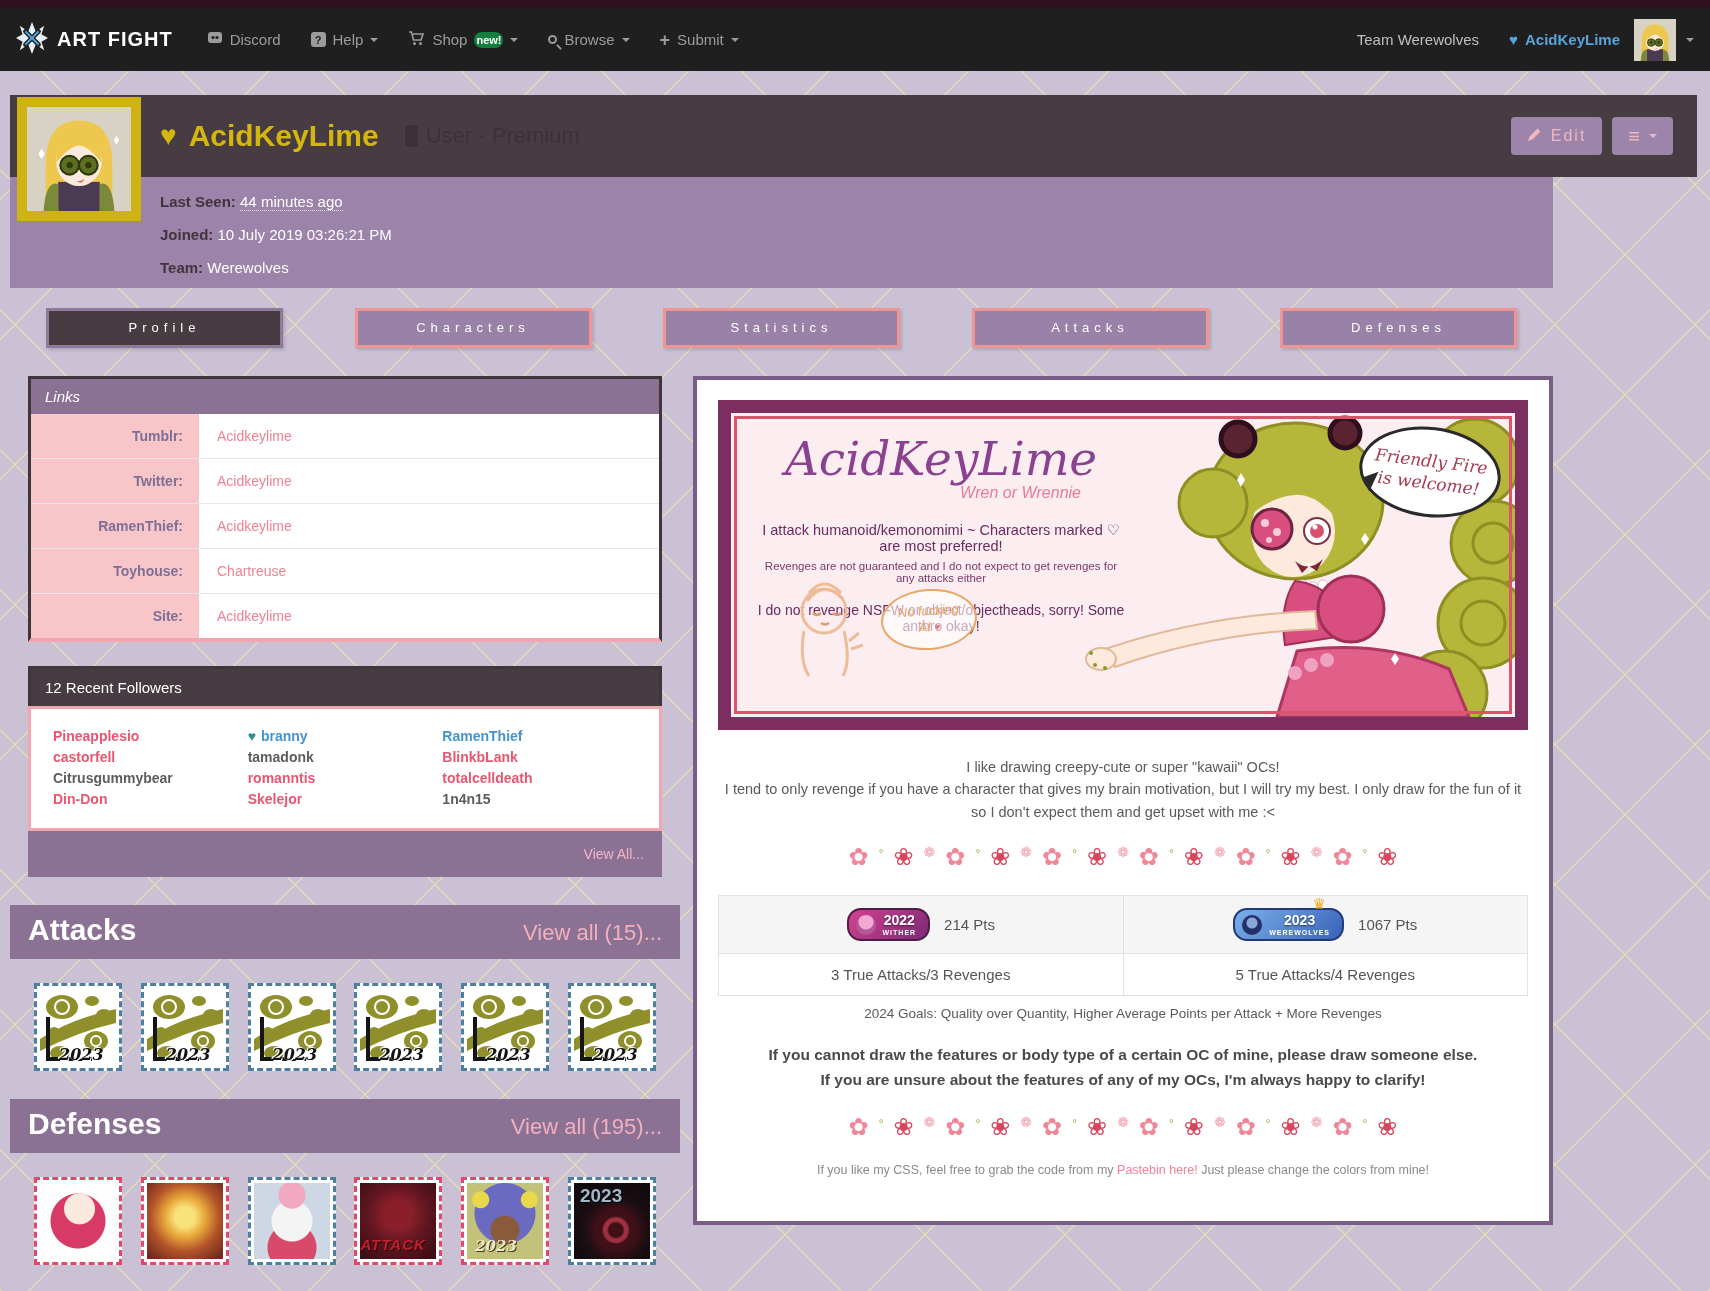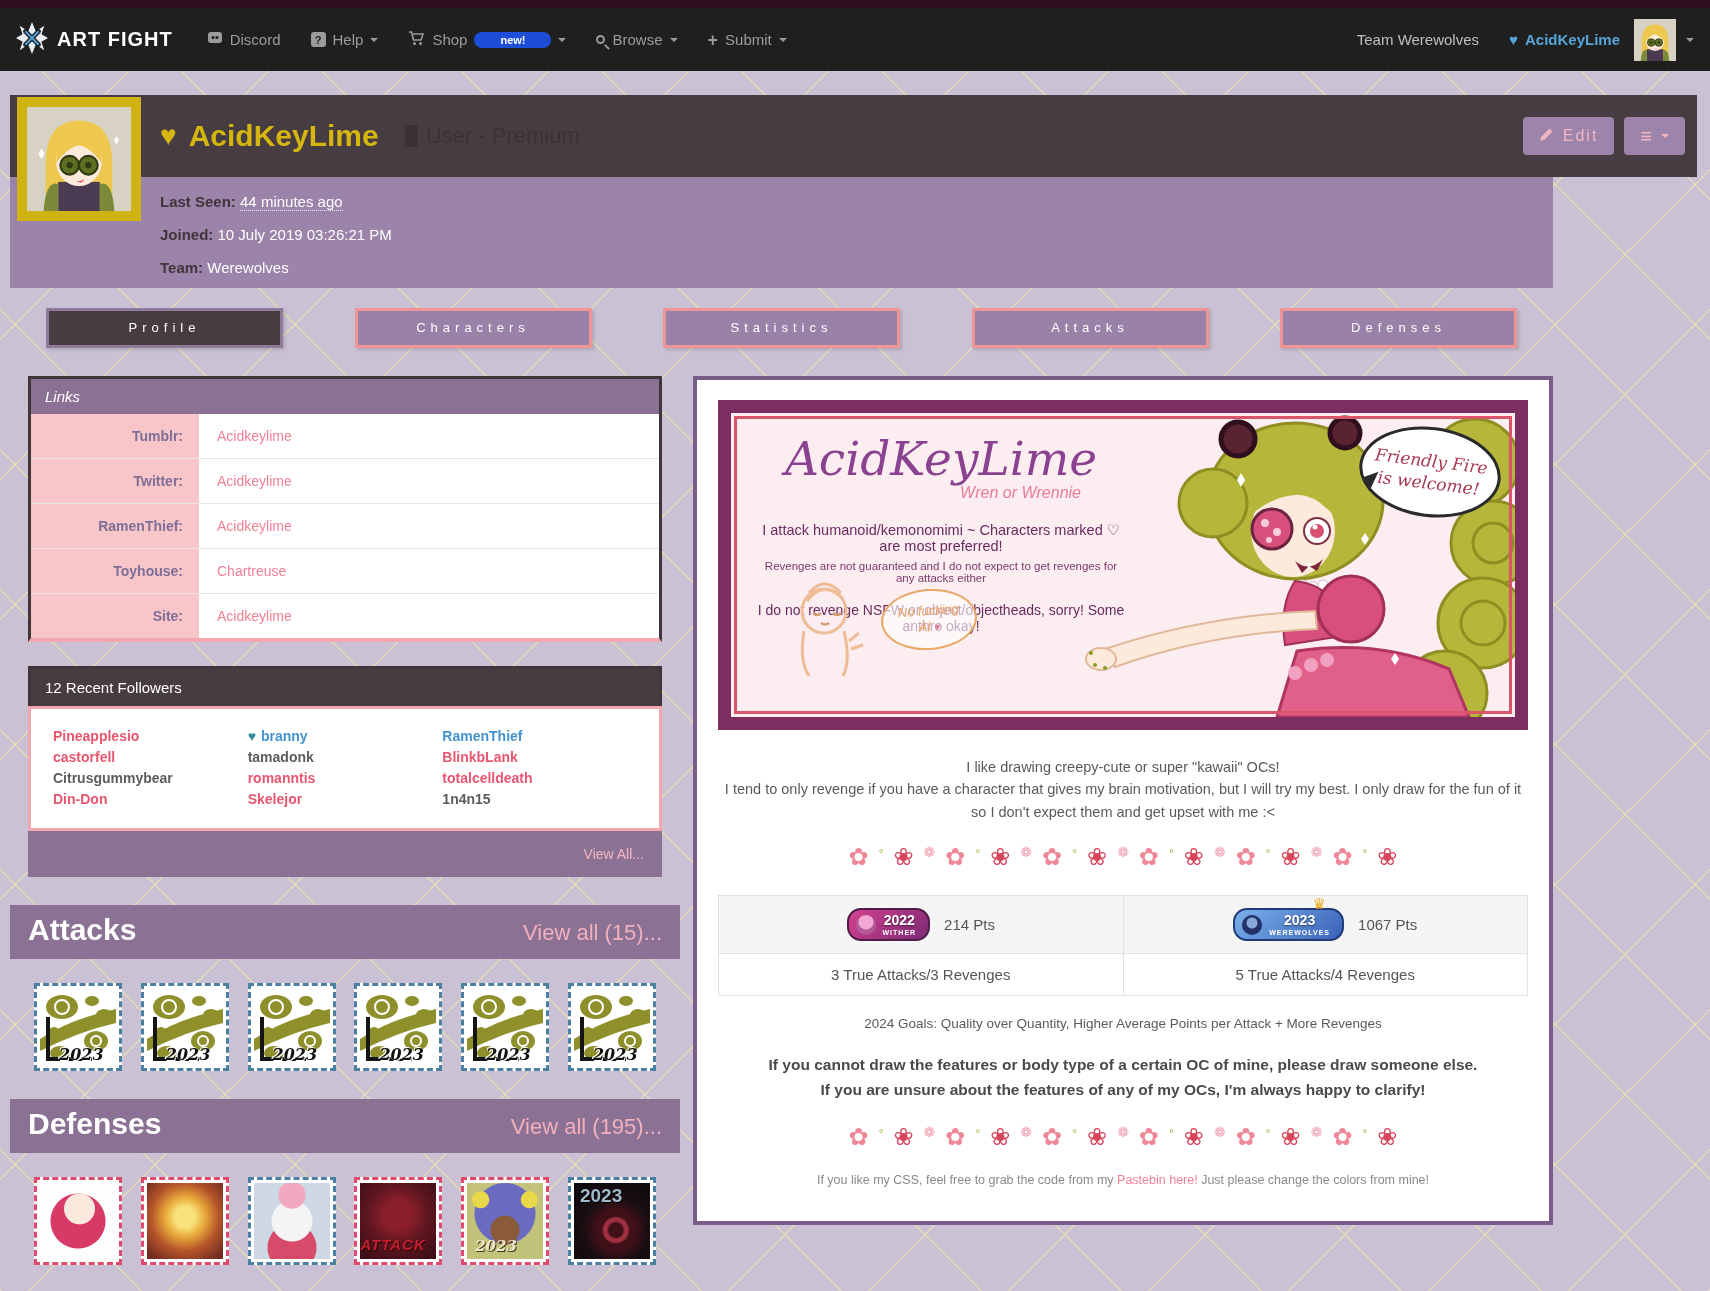--- a/index.html
+++ b/index.html
@@ -11,41 +11,41 @@
       repeating-linear-gradient(45deg, rgba(233,226,174,.75) 0 2px, transparent 2px 99px),
       repeating-linear-gradient(-45deg, rgba(233,226,174,.75) 0 2px, transparent 2px 99px);
   }
   
   .topstrip { height:8px; background:#2f0f1d; }
   .navbar { height:63px; background:#1f1f1f; display:flex; align-items:center; padding:0 16px; }
   .brand { display:flex; align-items:center; gap:9px; margin-right:34px; }
   .brand-text { color:#fff; font-size:20px; letter-spacing:1px; font-weight:bold; }
   .nav-item { color:#9b9b9b; font-size:15px; margin-right:30px; display:flex; align-items:center; gap:7px; cursor:pointer; }
   .caret { width:0; height:0; border:4px solid transparent; border-top-color:#9b9b9b; margin-top:4px; }
-  .newpill { background:#1d4ed8; color:#fff; font-size:11px; font-weight:bold; padding:2px 26px; border-radius:10px;text-align:center; }
+  .newpill { background:#15803d; color:#fff; font-size:11px; font-weight:bold; padding:2px 2px; border-radius:10px;text-align:center; }
   .help-box { background:#9b9b9b; color:#1f1f1f; width:15px; height:15px; border-radius:3px; font-weight:bold; font-size:11px; display:inline-flex; align-items:center; justify-content:center; }
   .plus-glyph { color:#9b9b9b; font-size:18px; font-weight:bold; line-height:1; }
   .search-glyph { width:9px; height:9px; border:2px solid #9b9b9b; border-radius:50%; position:relative; display:inline-block; }
   .search-glyph::after { content:""; position:absolute; width:2px; height:6px; background:#9b9b9b; left:8px; top:7px; transform:rotate(-45deg); }
   .nav-spacer { flex:1; }
   .nav-team { color:#bfbfbf; font-size:15px; margin-right:30px; cursor:pointer; }
   .nav-user { color:#56a5da; font-size:15px; font-weight:bold; display:flex; align-items:center; gap:7px; cursor:pointer; }
   .nav-user .hrt { font-size:15px; }
   .nav-avatar { width:42px; height:42px; margin:0 10px 0 14px; cursor:pointer; overflow:hidden; }
   
   .page { position:relative; margin:24px 0 0 10px; width:1687px; }
   .profile-header { height:82px; background:#473c42; display:flex; align-items:center; position:relative; }
   .avatar-frame { position:absolute; left:7px; top:2px; width:124px; height:124px; background:#cfb312; padding:10px; z-index:5; }
   .avatar-frame svg { display:block; }
   .ph-title { margin-left:150px; display:flex; align-items:center; gap:12px; }
   .ph-heart { color:#d4b60e; font-size:28px; }
   .ph-name { color:#d4b60e; font-size:30px; font-weight:bold; }
   .ph-role { display:flex; align-items:center; gap:8px; margin-left:14px; color:#3b3136; font-size:22px; }
   .role-icon { width:13px; height:22px; background:#3b3136; border-radius:3px; display:inline-block; }
-  .ph-buttons { margin-left:auto; margin-right:12px; display:flex; gap:10px; }
+  .ph-buttons { margin-left:auto; margin-right:24px; display:flex; gap:10px; }
   .btn { background:#9d84ab; color:#f2b6c1; font-size:16px; padding:9px 16px; border-radius:4px; display:flex; align-items:center; gap:9px; cursor:pointer; letter-spacing:2px; }
   .btn .caret { border-top-color:#f2b6c1; }
   .hamb { font-size:20px; line-height:1; letter-spacing:0; }
   .info-panel { width:1543px; background:#9c83a9; padding:16px 0 12px 150px; color:#fff; font-size:15px; }
   .info-line { margin:0 0 16px; }
   .info-line b { color:#3f353b; }
   .dotted { border-bottom:1px dotted #e8e8e8; }
   
   .tabs { width:1543px; display:flex; justify-content:space-between; padding:0 36px 0 36px; margin-top:20px; }
   .tab { width:237px; height:40px; line-height:34px; text-align:center; color:#fff; font-size:13px; letter-spacing:5px; border:3px solid #f09595; background:#9a81a8; cursor:pointer; box-shadow:2px 2px 3px rgba(0,0,0,.15); }
@@ -126,21 +126,21 @@
   .badge .col { display:flex; flex-direction:column; line-height:1.1; }
   .badge .y { font-size:14px; font-weight:bold; text-shadow:0 1px 2px rgba(0,0,0,.55); }
   .badge .t { font-size:7px; letter-spacing:1px; font-weight:bold; }
   .badge-ic { width:20px; height:20px; border-radius:50%; }
   .bg2022 { background:linear-gradient(135deg,#d4418e,#7c2a74); border:2px solid #4f1b4a; }
   .bg2022 .badge-ic { background:radial-gradient(circle at 50% 35%, #f2a8d2 0 7px, #b4589a 8px); }
   .bg2023 { background:linear-gradient(135deg,#7ab0ea,#3a62b8); border:2px solid #203a78; }
   .bg2023 .badge-ic { background:radial-gradient(circle at 50% 40%, #8aa8d8 0 5px, #24306a 6px); }
   .crown { position:absolute; top:-15px; right:16px; color:#f0a818; font-size:15px; }
   .pts { color:#555; font-size:15px; }
-  .goals { text-align:center; color:#5a5a5a; font-size:13.5px; margin-top:20px; }
+  .goals { text-align:center; color:#5a5a5a; font-size:13.5px; margin-top:10px; }
   .notice { text-align:center; color:#4a4a4a; font-weight:bold; font-size:15.5px; margin-top:22px; line-height:1.6; }
   .panel-footer { text-align:center; color:#8a8a8a; font-size:12.5px; margin-top:22px; }
   .pastebin { color:#f08195; cursor:pointer; }
 </style>
 </head>
 <body>
 
 <div class="topstrip"></div>
 
 <nav class="navbar">

